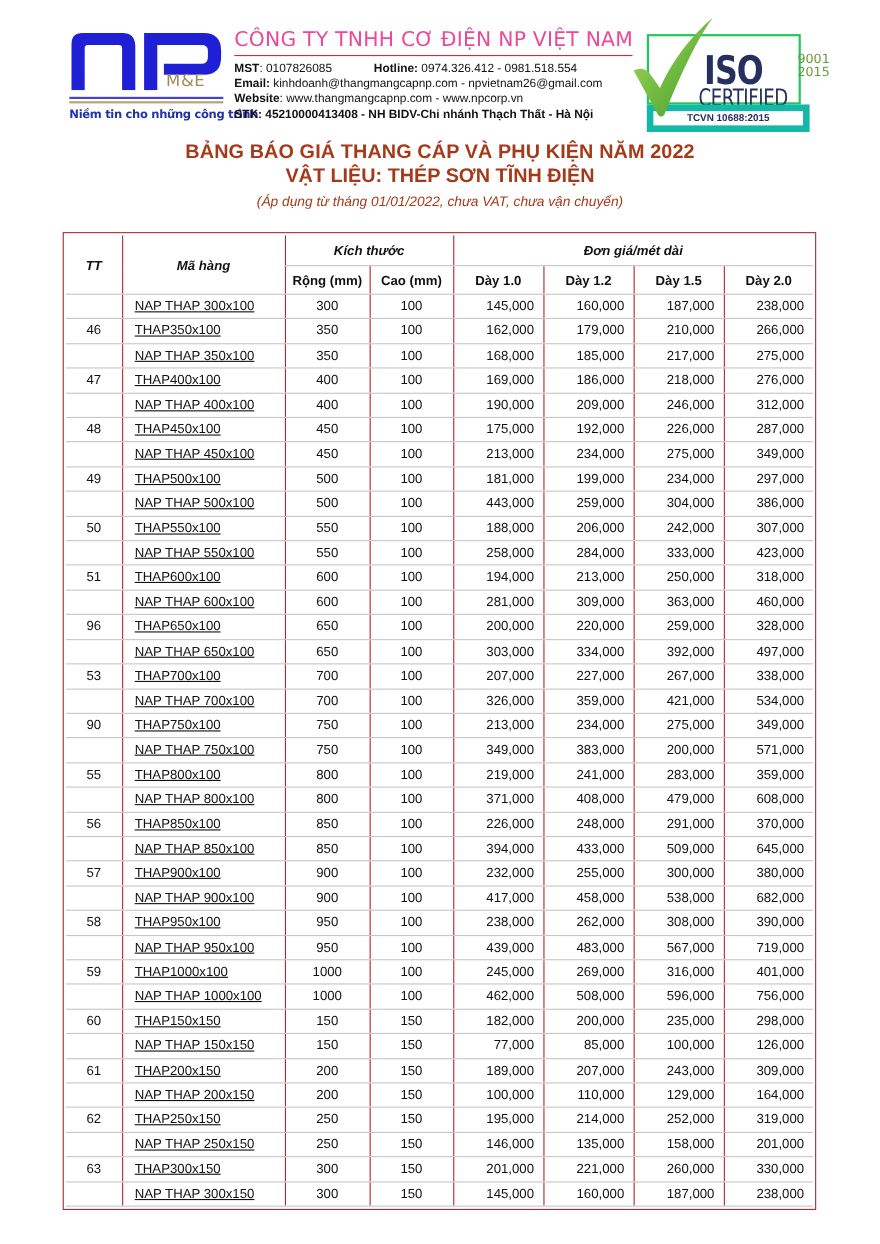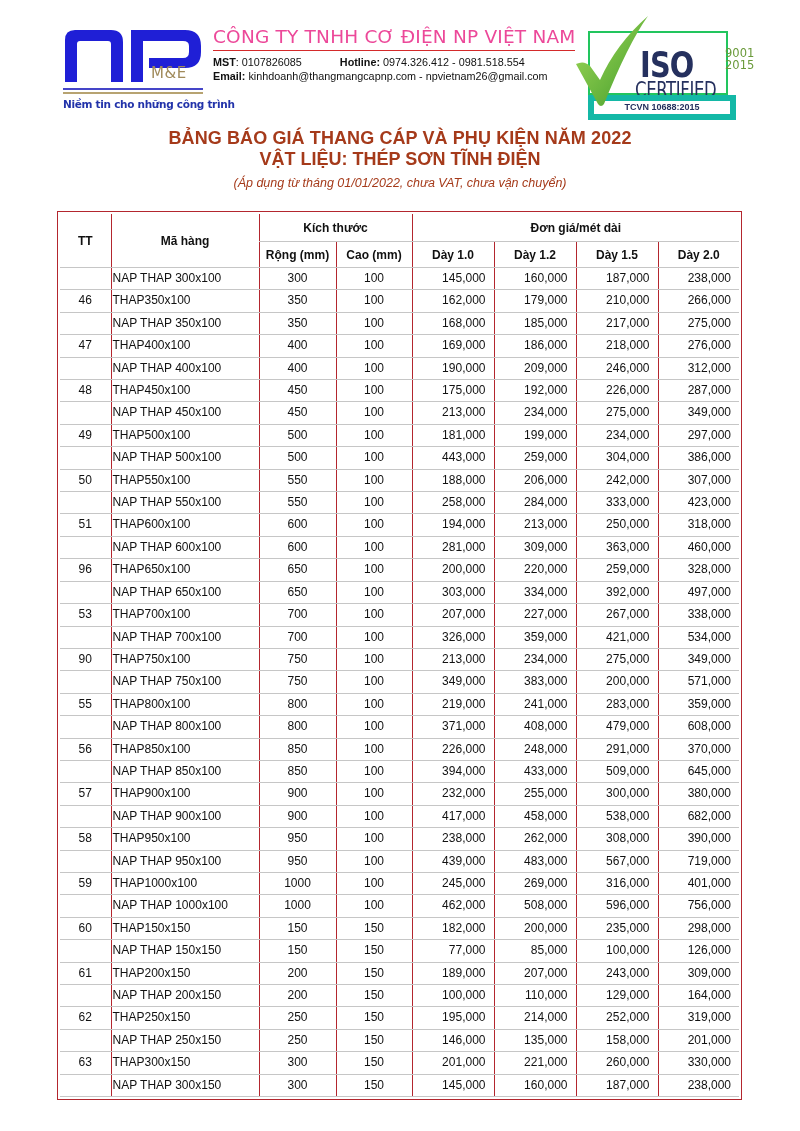--- a/index.html
+++ b/index.html
@@ -35,24 +35,24 @@
 
   
   .tbl-wrap { position: absolute; left: 57px; top: 211px; width: 685px; border: 1px solid #b3262e; padding: 2px; box-sizing: border-box; }
   table { border-collapse: collapse; width: 679px; table-layout: fixed; font-size: 12px; }
   th, td { padding: 0 6px; white-space: nowrap; overflow: hidden; }
   th { font-weight: bold; font-size: 12px; height: 25px; text-align: center; color: #111; }
   td { height: 21.4px; line-height: 21.4px; color: #111; }
   td, th { border-bottom: 1.5px solid #c6c6c6; }
   .vb { border-left: 1.5px solid #b3262e; }
   .c-tt { text-align: center; }
-  .c-code { text-align: left; padding-left: 1px; }
+  .c-code { text-align: left; padding-left: 11px; text-decoration: underline; }
   .c-num { text-align: center; }
   .c-price { text-align: right; padding-right: 8px; }
-  thead tr:first-child th { height: 27px; }
+  thead tr:first-child th { height: 27px; font-style: italic; }
 </style>
 </head>
 <body>
 
 <div class="logo">
   <svg class="logo-np" viewBox="0 0 140 54">
 
     <path d="M2 54 V12 Q2 2 12 2 H48 Q60 2 60 14 V54 H48 V16 Q48 13 45 13 H17 Q14 13 14 16 V54 Z" fill="#1f1fd6"></path>
 
     <path d="M68 54 V2 H122 Q138 2 138 18 V24 Q138 40 122 40 H86 V30 H120 Q126 30 126 24 V18 Q126 13 120 13 H80 V54 Z" fill="#1f1fd6"></path>
@@ -65,20 +65,26 @@
 
 <div class="company">
   <div class="company-name">CÔNG TY TNHH CƠ ĐIỆN NP VIỆT NAM</div>
   <div class="company-rule"></div>
   <div class="company-info">
     <div>
       <b>MST</b><span>: 0107826085</span><span class="gap"></span><b>Hotline:</b><span> 0974.326.412 - 0981.518.554</span>
     </div>
     <div>
       <b>Email:</b><span> kinhdoanh@thangmangcapnp.com - npvietnam26@gmail.com</span>
+    </div>
+    <div>
+      <b>Website</b><span>: www.thangmangcapnp.com - www.npcorp.vn</span>
+    </div>
+    <div>
+      <b>STK: 45210000413408 - NH BIDV-Chi nhánh Thạch Thất - Hà Nội</b>
     </div>
   </div>
 </div>
 
 <div class="iso">
   <div class="iso-box">
     <div class="iso-text">ISO</div>
     <div class="iso-year">
       <div>9001</div>
       <div>2015</div>

